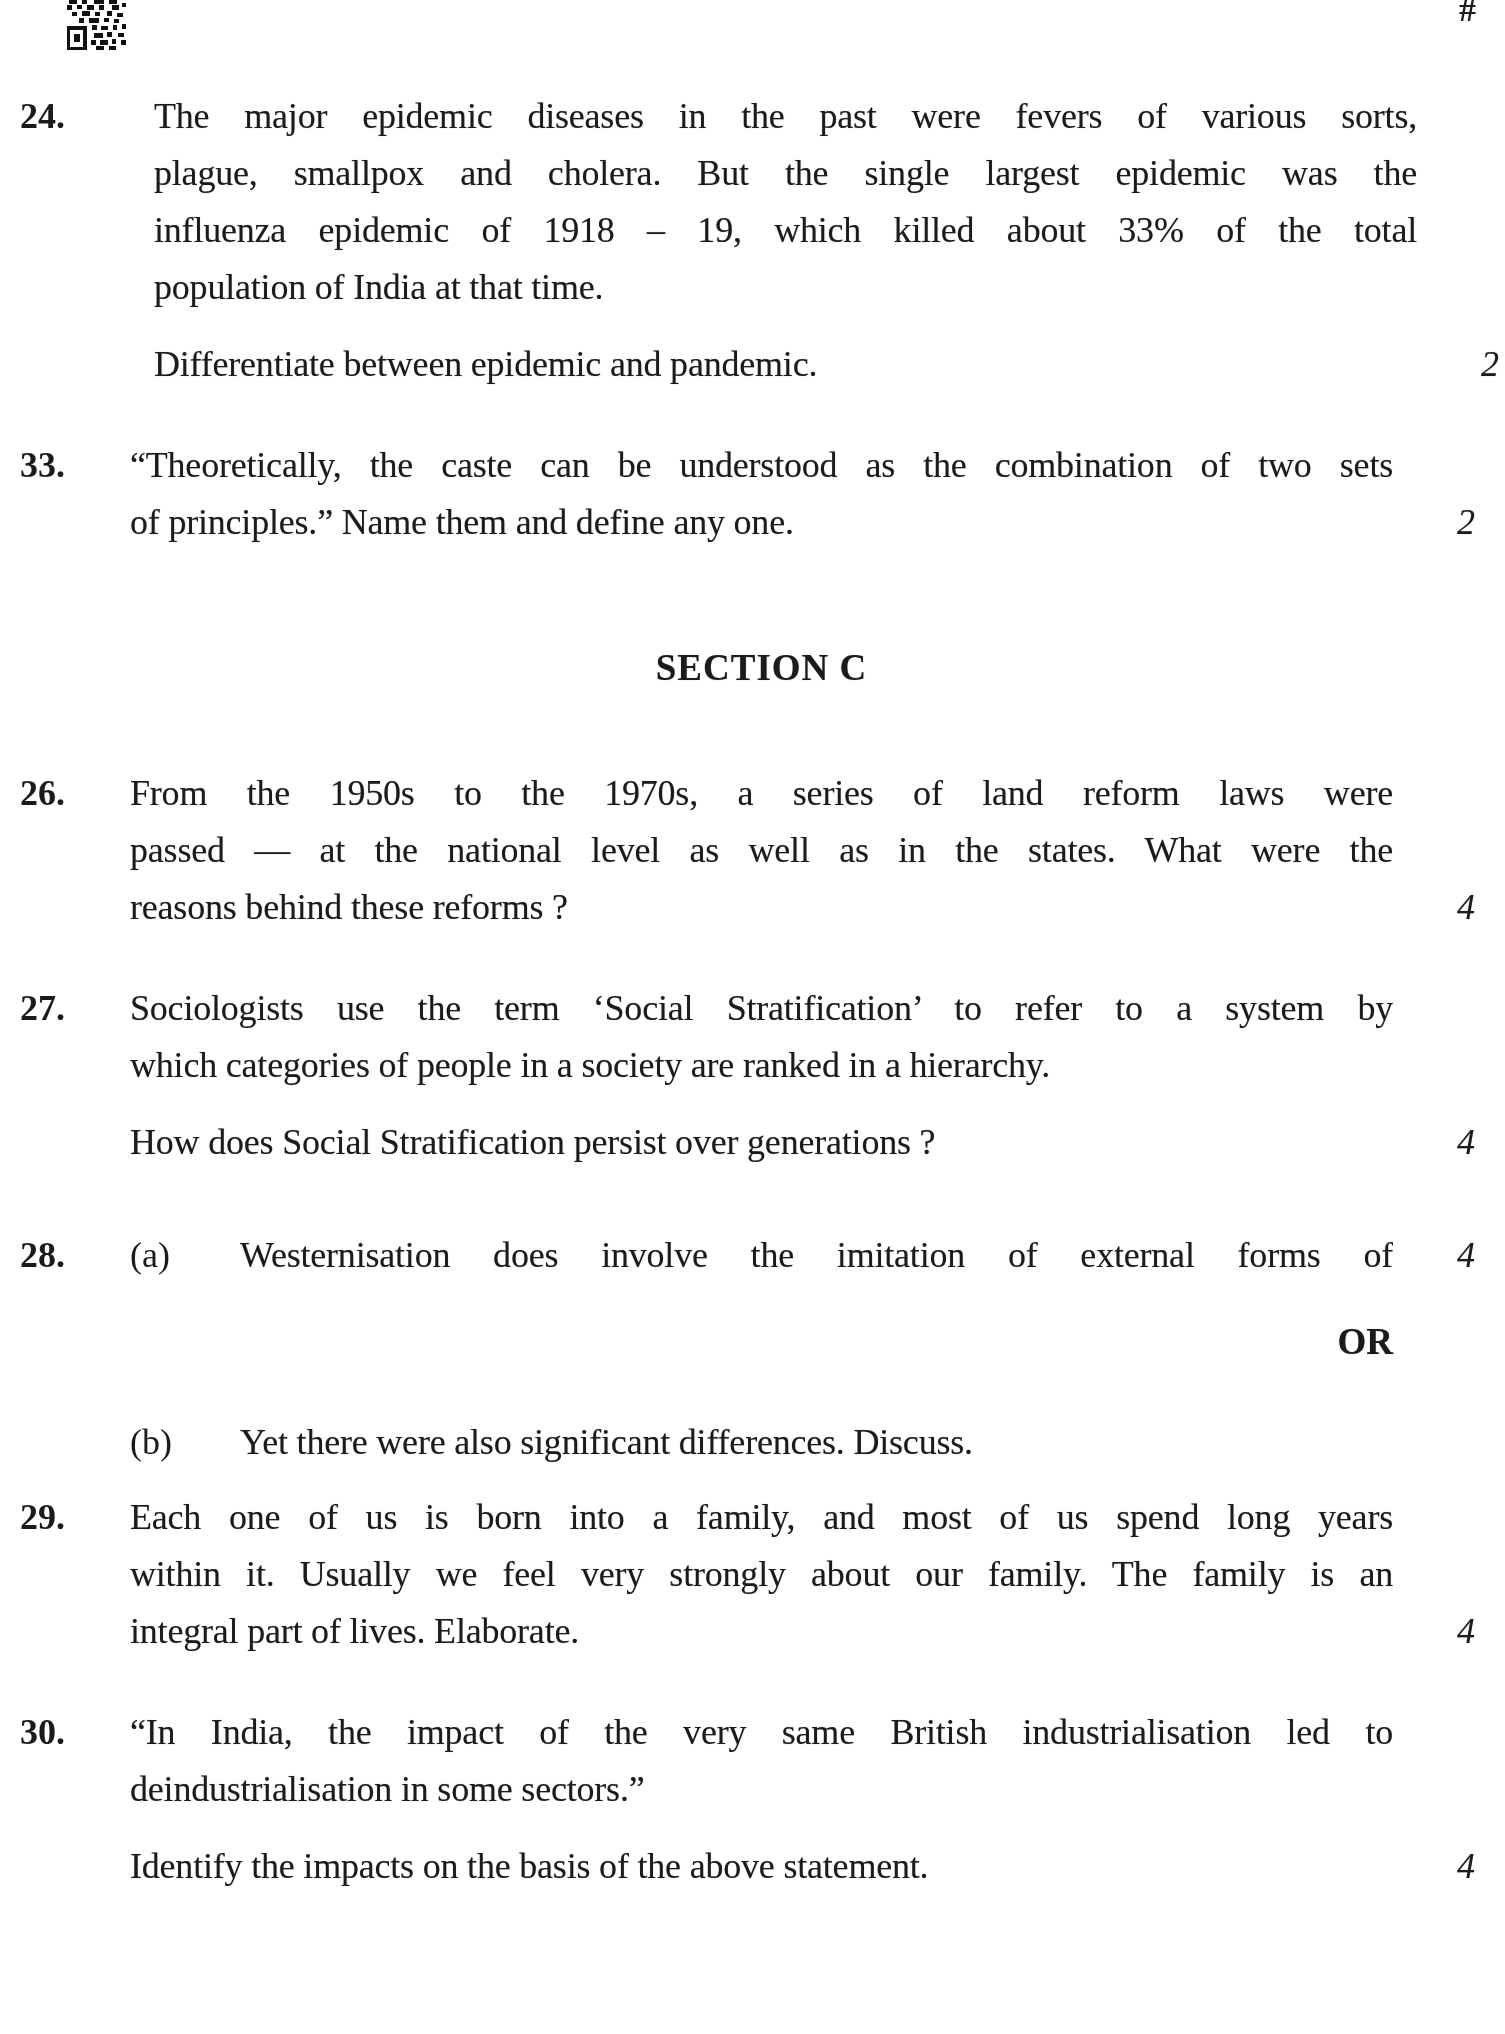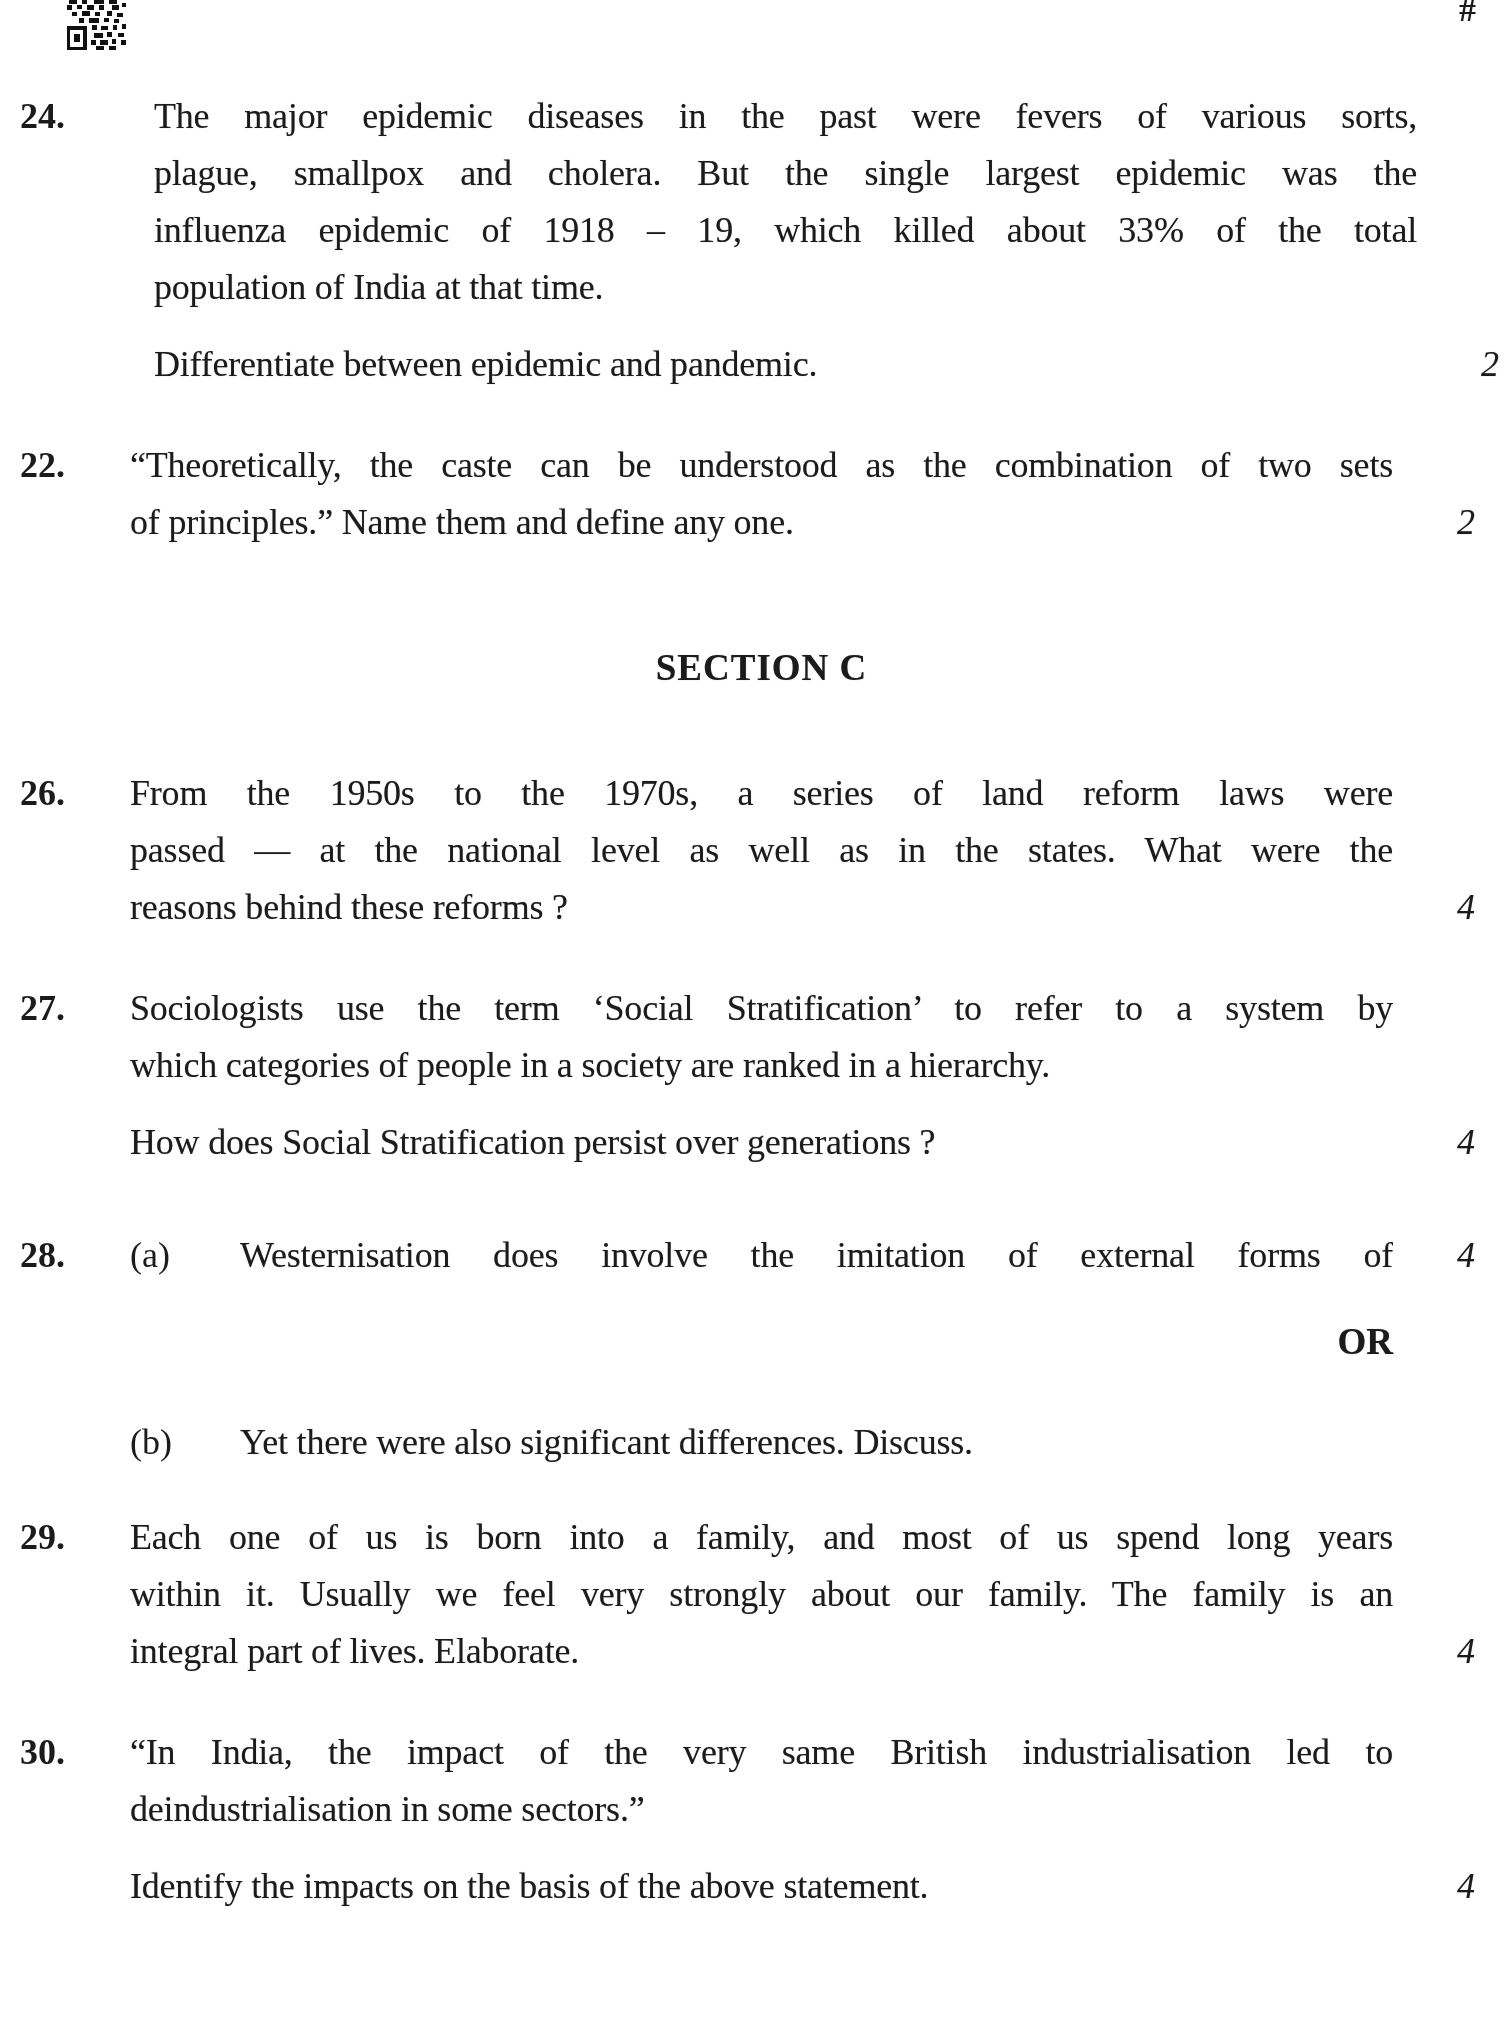--- a/index.html
+++ b/index.html
@@ -66,21 +66,21 @@
     text-shadow: 0 0 1px rgba(0,0,0,0.35);
   }
 
   
   .block-0 { margin-top: 38px; padding-left: 24px; }
   .block-2 { margin-top: 92px; }
   .block-3 { margin-top: 72px; }
   .block-5 { margin-top: 56px; }
   .block-6 { margin-top: 36px; }
   .block-7 { margin-top: 50px; }
-  .block-8 { margin-top: 38px; }
+  .block-8 { margin-top: 18px; }
 </style>
 </head>
 <body>
 
 <div class="page">
   <div class="page-header">
     <div class="qr">
       <svg width="63" height="50" viewBox="0 0 25 20" shape-rendering="crispEdges">
         <rect x="0" y="0" width="25" height="20" fill="#ffffff"></rect>
         <g fill="#111111">
@@ -135,21 +135,21 @@
             <div class="line">influenza epidemic of 1918 – 19, which killed about 33% of the total</div>
             <div class="line lastline">population of India at that time.</div>
           </div>
           <div class="part">
             <div class="line lastline">Differentiate between epidemic and pandemic.</div>
             <span class="marks">2</span>
           </div>
         </div>
       </div>
       <div class="question block-1">
-        <span class="qnum">22.</span>
+        <span class="qnum">33.</span>
         <div class="qbody">
           <div class="part">
             <div class="line">“Theoretically, the caste can be understood as the combination of two sets</div>
             <div class="line lastline">of principles.” Name them and define any one.</div>
             <span class="marks">2</span>
           </div>
         </div>
       </div>
       <div class="section-heading block-2">SECTION C</div>
       <div class="question block-3">

